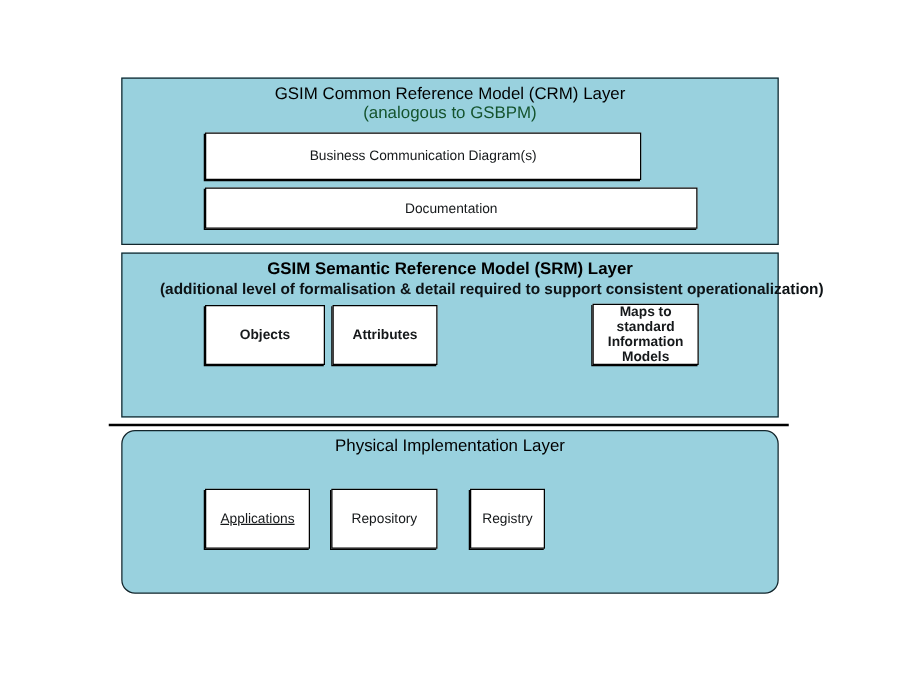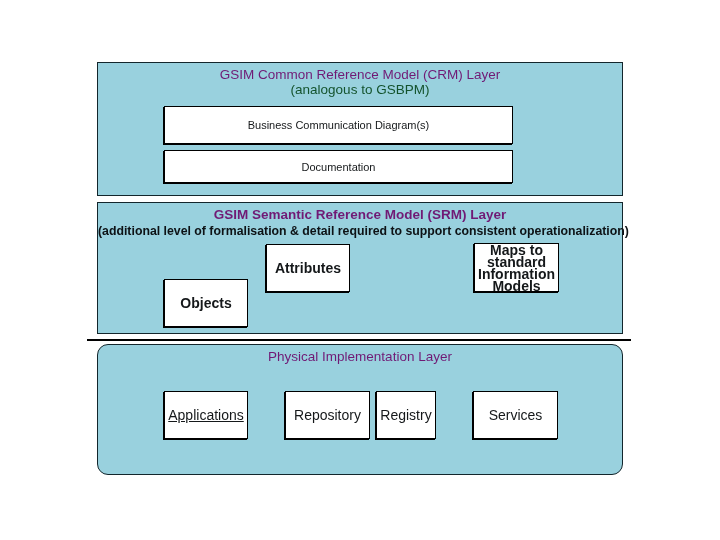--- a/index.html
+++ b/index.html
@@ -22,64 +22,65 @@
   }
   .layer.crm  { top: 62px;  height: 134px; }
   .layer.srm  { top: 202px; height: 132px; font-weight: bold; }
   .layer.phys { top: 344px; height: 131px; border-radius: 11px; }
 
   .layer-title {
     margin-top: 4px;
     text-align: center;
     font-size: 13.5px;
     line-height: 15px;
-    color: #701a75;
+    color: #000000;
     white-space: nowrap;
   }
   .crm .layer-subtitle {
     text-align: center;
     font-size: 13.5px;
     line-height: 15px;
     color: #14532d;
   }
   .srm .layer-subtitle {
     margin-top: 2px;
     text-align: center;
     font-size: 12.3px;
     line-height: 15px;
     white-space: nowrap;
     color: #0d1215;
+    padding-left: 30px;
   }
 
   .inner-box {
     position: absolute;
     background: #ffffff;
     border: 1px solid #000000;
     box-shadow: -1px 1px 0 #000000;
     box-sizing: border-box;
     display: flex;
     align-items: center;
     justify-content: center;
     text-align: center;
-    font-size: 14px;
+    font-size: 11px;
     line-height: 12px;
     color: #15181a;
     padding: 2px;
   }
   
   .crm .b1 { left: 66px; top: 43px; width: 349px; height: 38px; font-size: 11px; }
-  .crm .b2 { left: 66px; top: 87px; width: 349px; height: 33px; font-size: 11px; }
+  .crm .b2 { left: 66px; top: 87px; width: 394px; height: 33px; font-size: 11px; }
   
-  .srm .s1 { left: 66px;  top: 41px; width: 84px; height: 48px; margin-top: 35px; }
+  .srm .s1 { left: 66px;  top: 41px; width: 96px; height: 48px; }
   .srm .s2 { left: 168px; top: 41px; width: 84px; height: 48px; text-align: center; }
   .srm .s3 { left: 276px; top: 41px; width: 84px; height: 48px; }
   .srm .s4 { left: 376px; top: 40px; width: 85px; height: 49px; }
   
   .phys .p1 { left: 66px;  top: 46px; width: 84px; height: 48px; text-decoration: underline; }
-  .phys .p2 { left: 167px; top: 46px; width: 85px; height: 48px; margin-left: 20px; }
+  .phys .p2 { left: 167px; top: 46px; width: 85px; height: 48px; }
   .phys .p3 { left: 278px; top: 46px; width: 60px; height: 48px; }
   .phys .p4 { left: 375px; top: 46px; width: 85px; height: 48px; }
 
   .separator {
     position: absolute;
     left: 87px;
     top: 339px;
     width: 544px;
     height: 2px;
     background: #000000;
@@ -121,18 +122,15 @@
     <div class="layer-title">Physical Implementation Layer</div>
     <div class="inner-box p1">
       <span>Applications</span>
     </div>
     <div class="inner-box p2">
       <span>Repository</span>
     </div>
     <div class="inner-box p3">
       <span>Registry</span>
     </div>
-    <div class="inner-box p4">
-      <span>Services</span>
-    </div>
   </section>
 
 </div>
 
 </body></html>

